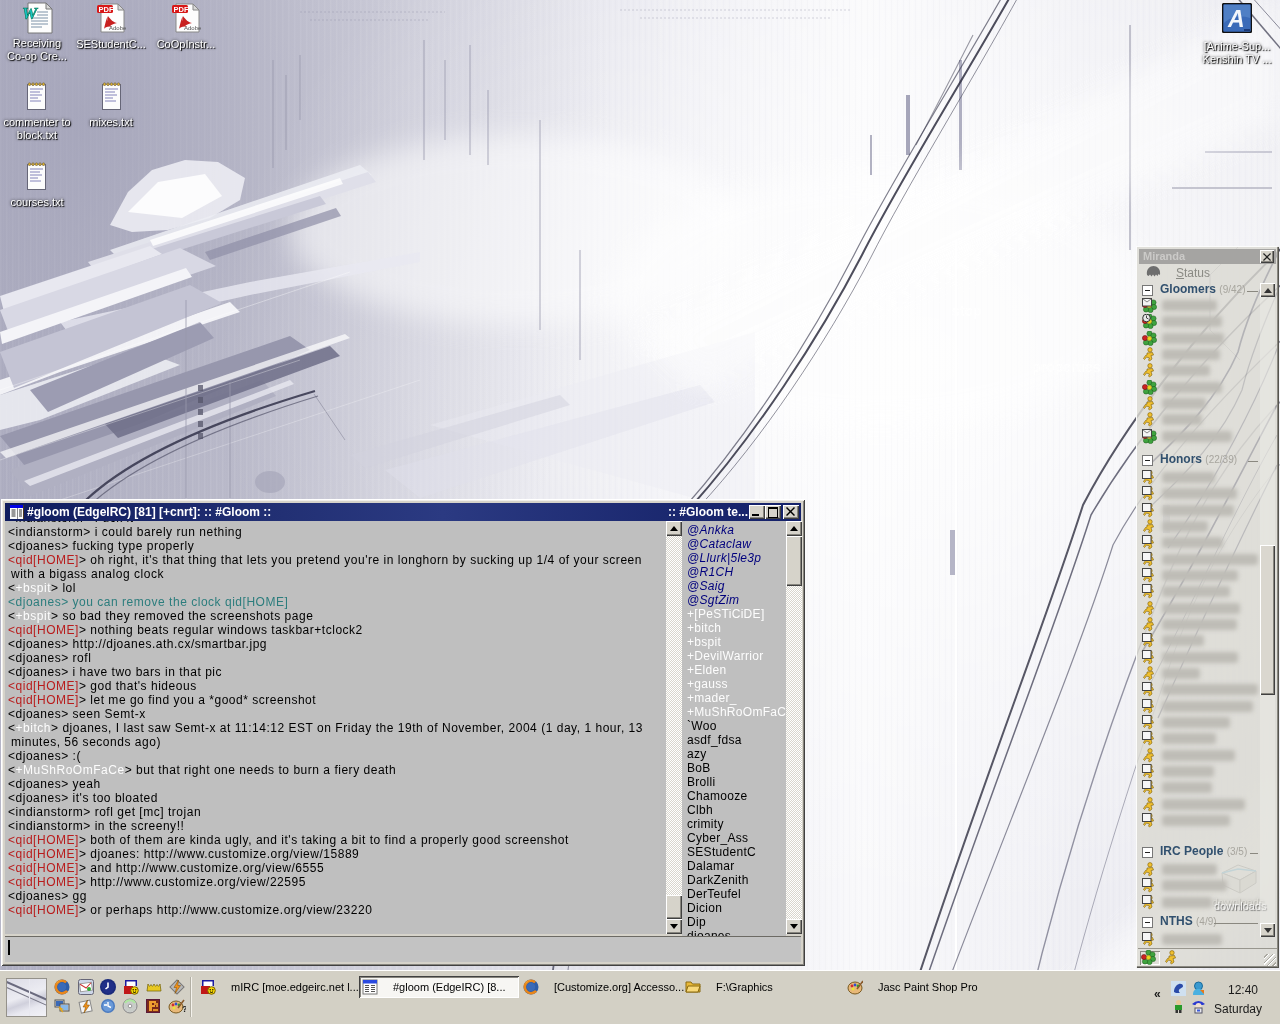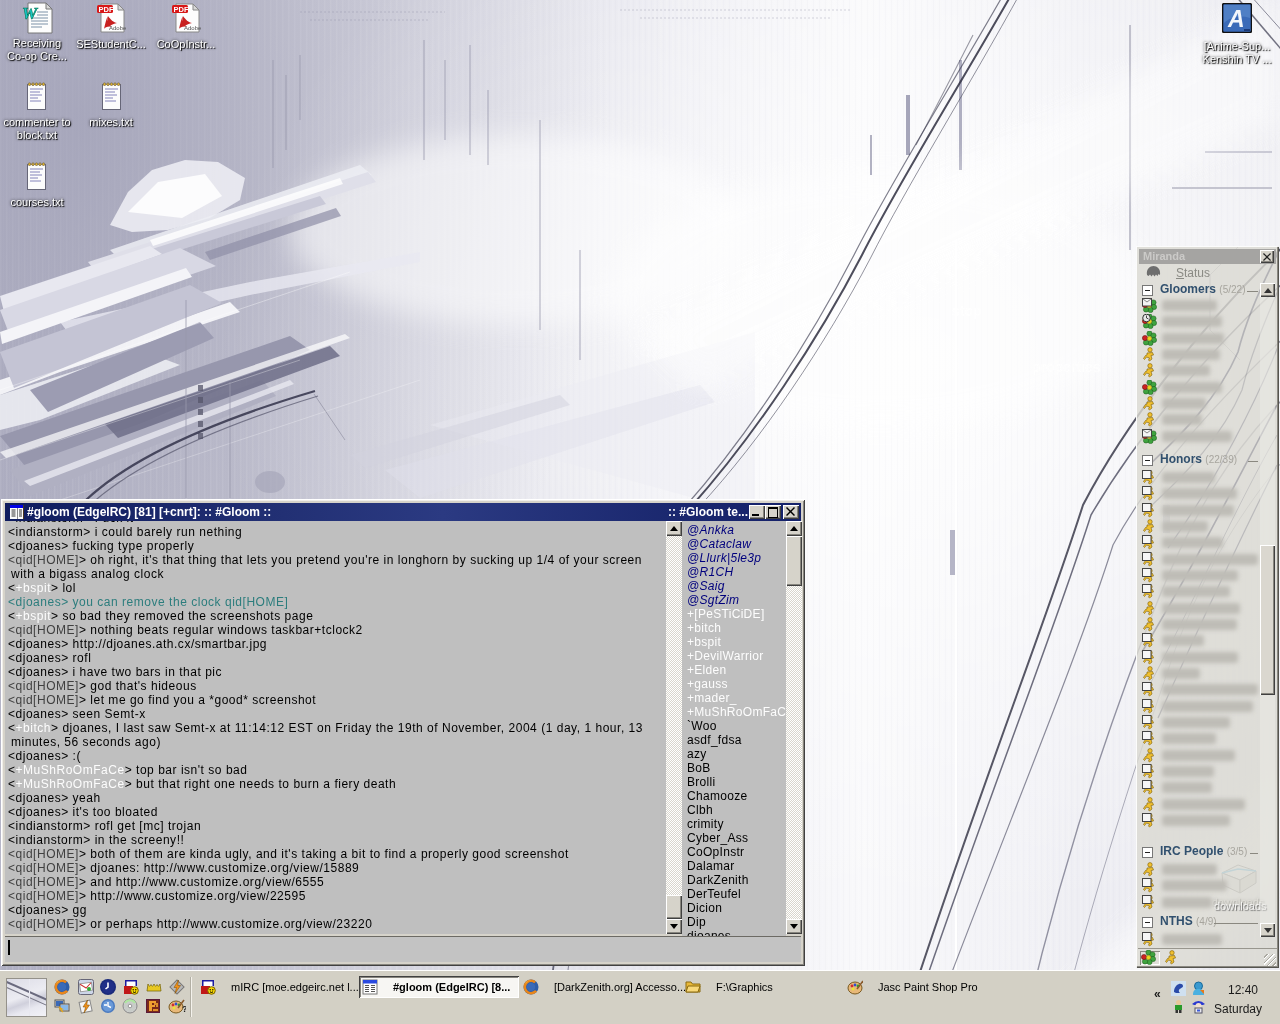--- a/index.html
+++ b/index.html
@@ -15,21 +15,21 @@
  background:linear-gradient(90deg,#0f1c5e 0%,#223074 35%,#2b3a82 55%,#1a276e 85%,#15226a 100%);
  color:#fff;font-size:12px;font-weight:bold;}
 #mtitle .ttext{position:absolute;left:22px;top:2px;white-space:nowrap;}
 #mtitle .rtext{position:absolute;left:663px;top:2px;white-space:nowrap;}
 .wbtn{position:absolute;top:2px;width:16px;height:14px;background:#d6d3ca;
  box-shadow:inset 1px 1px 0 #fff, inset -1px -1px 0 #404040, inset -2px -2px 0 #87857e;}
 #chat{position:absolute;left:4px;top:22px;width:661px;height:413px;background:#bfbfbf;overflow:hidden;
  font-size:12px;line-height:14px;color:#000;letter-spacing:0.52px;}
 #chat .in{display:block;margin-left:3px;white-space:pre;height:14px;}
 #chat .wrap{margin-left:6px;}
-.qid{color:#404040;}
+.qid{color:#b91c1c;}
 .vnick{color:#fdfdfd;}
 .teal{color:#2c7d7d;}
 #nick{position:absolute;left:681px;top:22px;width:104px;height:413px;background:#bfbfbf;overflow:hidden;
  font-size:12px;line-height:14px;padding-top:2px;letter-spacing:0.3px;}
 #nick div{padding-left:5px;white-space:nowrap;}
 .op{color:#00007d;font-style:italic;}
 
 .sb{position:absolute;top:22px;width:16px;height:413px;background-color:#d9d6cd;
  background-image:linear-gradient(45deg,#fff 25%,transparent 25%,transparent 75%,#fff 75%),linear-gradient(45deg,#fff 25%,transparent 25%,transparent 75%,#fff 75%);
  background-size:2px 2px;background-position:0 0,1px 1px;}
@@ -369,21 +369,20 @@
 <span class="in"><span class="qid">&lt;qid[HOME]</span>&gt; nothing beats regular windows taskbar+tclock2</span>
 <span class="in">&lt;djoanes&gt; http://djoanes.ath.cx/smartbar.jpg</span>
 <span class="in">&lt;djoanes&gt; rofl</span>
 <span class="in">&lt;djoanes&gt; i have two bars in that pic</span>
 <span class="in"><span class="qid">&lt;qid[HOME]</span>&gt; god that's hideous</span>
 <span class="in"><span class="qid">&lt;qid[HOME]</span>&gt; let me go find you a *good* screenshot</span>
 <span class="in">&lt;djoanes&gt; seen Semt-x</span>
 <span class="in">&lt;<span class="vnick">+bitch</span>&gt; djoanes, I last saw Semt-x at 11:14:12 EST on Friday the 19th of November, 2004 (1 day, 1 hour, 13</span>
 <span class="in wrap">minutes, 56 seconds ago)</span>
 <span class="in">&lt;djoanes&gt; :(</span>
-<span class="in">&lt;<span class="vnick">+MuShRoOmFaCe</span>&gt; top bar isn't so bad</span>
 <span class="in">&lt;<span class="vnick">+MuShRoOmFaCe</span>&gt; but that right one needs to burn a fiery death</span>
 <span class="in">&lt;djoanes&gt; yeah</span>
 <span class="in">&lt;djoanes&gt; it's too bloated</span>
 <span class="in">&lt;indianstorm&gt; rofl get [mc] trojan</span>
 <span class="in">&lt;indianstorm&gt; in the screeny!!</span>
 <span class="in"><span class="qid">&lt;qid[HOME]</span>&gt; both of them are kinda ugly, and it's taking a bit to find a properly good screenshot</span>
 <span class="in"><span class="qid">&lt;qid[HOME]</span>&gt; djoanes: http://www.customize.org/view/15889</span>
 <span class="in"><span class="qid">&lt;qid[HOME]</span>&gt; and http://www.customize.org/view/6555</span>
 <span class="in"><span class="qid">&lt;qid[HOME]</span>&gt; http://www.customize.org/view/22595</span>
 <span class="in">&lt;djoanes&gt; gg</span>
@@ -420,21 +419,21 @@
 <div class="vnick">+MuShRoOmFaCe</div>
 <div>`Woo</div>
 <div>asdf_fdsa</div>
 <div>azy</div>
 <div>BoB</div>
 <div>Brolli</div>
 <div>Chamooze</div>
 <div>Clbh</div>
 <div>crimity</div>
 <div>Cyber_Ass</div>
-<div>CoOpInstr</div>
+<div>SEStudentC</div>
 <div>Dalamar</div>
 <div>DarkZenith</div>
 <div>DerTeufel</div>
 <div>Dicion</div>
 <div>Dip</div>
 <div>djoanes</div>
 </div>
  <div class="sb" style="left:785px">
         <div class="sbtn" style="top:0">
           <svg class="arr" style="top:5px" width="8" height="5" viewBox="0 0 8 5">
@@ -471,21 +470,21 @@
           </svg>
         </div>
       </div>
       <svg class="abs" style="left:9px;top:19px" width="17" height="14" viewBox="0 0 17 14">
         <path d="M2 10 C1 4 5 1 8.5 1 C12 1 16 4 15 10 L13.5 9 L12.5 11 L11 9.5 L9.5 11.5 L8 9.5 L6.5 11.5 L5 9.5 L3.5 11 Z" fill="#6e6e6e"></path>
       </svg>
       <div class="abs" style="left:40px;top:20px;font-size:12px;color:#8a8a84"><span style="text-decoration:underline">S</span>tatus</div>
       <div class="abs" style="left:6px;top:39px;width:9px;height:9px;background:#fff;border:1px solid #777">
         <div style="position:absolute;left:1.5px;top:3.5px;width:5px;height:1.5px;background:#222"></div>
       </div>
-      <div class="ghead" style="top:36px;left:24px">Gloomers <span class="gcount">(5/22)</span></div>
+      <div class="ghead" style="top:36px;left:24px">Gloomers <span class="gcount">(9/42)</span></div>
       <div class="abs" style="left:111px;top:45px;width:11px;height:1px;background:#8a8880"></div>
       <svg class="abs" style="left:6px;top:52px" width="15" height="15" viewBox="0 0 15 15">
         <g>
           <circle cx="7.5" cy="2.5" r="2.6" fill="#3fa33f" stroke="#1a5a1a" stroke-width="0.5"></circle>
           <circle cx="11.5" cy="4.5" r="2.6" fill="#3fa33f" stroke="#1a5a1a" stroke-width="0.5"></circle>
           <circle cx="12" cy="9" r="2.6" fill="#3fa33f" stroke="#1a5a1a" stroke-width="0.5"></circle>
           <circle cx="8.5" cy="12" r="2.6" fill="#3fa33f" stroke="#1a5a1a" stroke-width="0.5"></circle>
           <circle cx="4" cy="11.5" r="2.6" fill="#3fa33f" stroke="#1a5a1a" stroke-width="0.5"></circle>
           <circle cx="3" cy="7" r="2.6" fill="#cc2222" stroke="#5a1010" stroke-width="0.5"></circle>
           <circle cx="7.5" cy="7.5" r="2.2" fill="#e8d820" stroke="#7a6a00" stroke-width="0.5"></circle>
@@ -925,30 +924,30 @@
             <rect x="3" y="6" width="4" height="1"></rect>
             <rect x="3" y="8" width="4" height="1"></rect>
             <rect x="3" y="10" width="4" height="1"></rect>
             <rect x="3" y="12" width="4" height="1"></rect>
             <rect x="9" y="6" width="4" height="1"></rect>
             <rect x="9" y="8" width="4" height="1"></rect>
             <rect x="9" y="10" width="4" height="1"></rect>
             <rect x="9" y="12" width="4" height="1"></rect>
           </g>
         </svg>
-  <span class="tx" style="font-weight:bold">#gloom (EdgeIRC) [8...</span>
+  <span class="tx" style="font-weight:normal">#gloom (EdgeIRC) [8...</span>
  </div>
  <div class="tbtn" style="left:520px;width:160px">
   <svg class="ic" width="16" height="16" viewBox="0 0 16 16">
           <circle cx="8" cy="8" r="7.5" fill="#2f5ea8"></circle>
           <circle cx="8" cy="8" r="6.2" fill="none" stroke="#e8861a" stroke-width="2.6" stroke-dasharray="29 12" stroke-dashoffset="-8" transform="rotate(-40 8 8)"></circle>
           <path d="M8 1 C5 1 2.8 2.6 1.8 5 L4 4 C5 2.4 6.4 1.6 8 1.6 Z" fill="#f0a030"></path>
           <circle cx="8" cy="8" r="4.2" fill="#3a6ab8"></circle>
         </svg>
-  <span class="tx">[DarkZenith.org] Accesso...</span>
+  <span class="tx">[Customize.org] Accesso...</span>
  </div>
  <div class="tbtn" style="left:682px;width:160px">
   <svg class="ic" width="16" height="16" viewBox="0 0 16 16">
           <path d="M1 3 L6 3 L7.5 5 L15 5 L15 13 L1 13 Z" fill="#e8b838" stroke="#8a6a10"></path>
           <path d="M3 7 L15 7 L13 13 L1 13 Z" fill="#f8d878" stroke="#8a6a10"></path>
         </svg>
   <span class="tx">F:\Graphics</span>
  </div>
  <div class="tbtn" style="left:844px;width:160px">
   <svg class="ic" width="16" height="16" viewBox="0 0 16 16">

